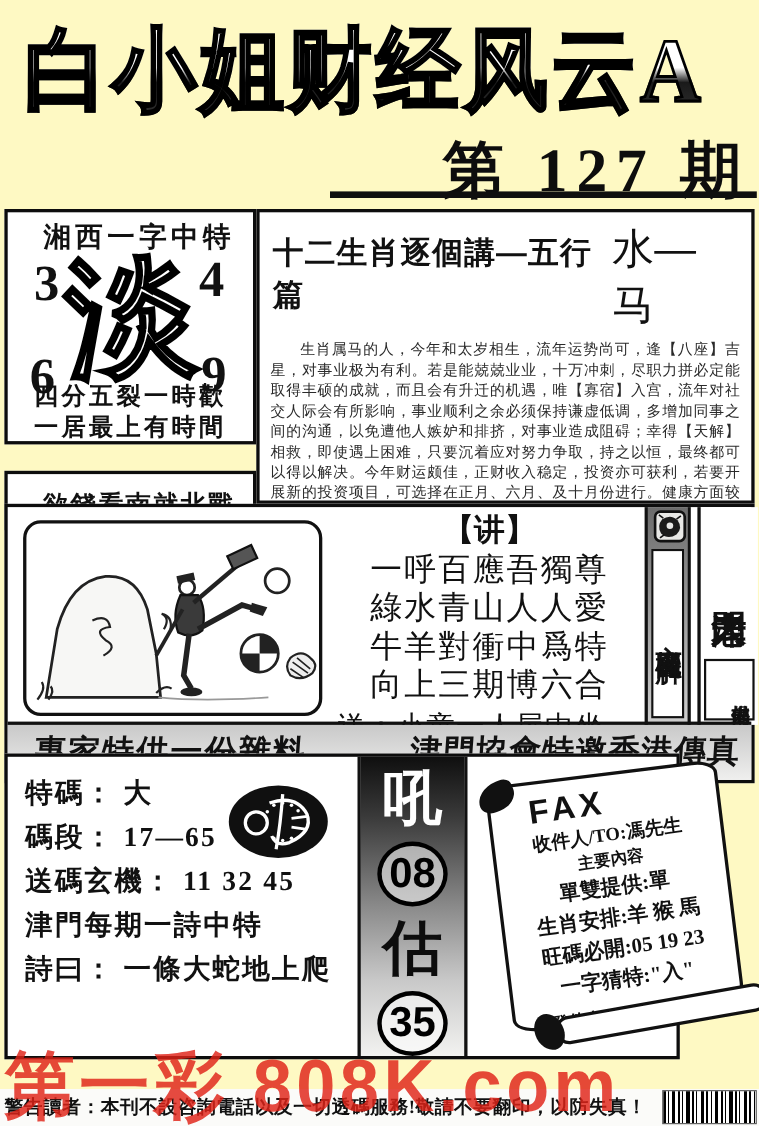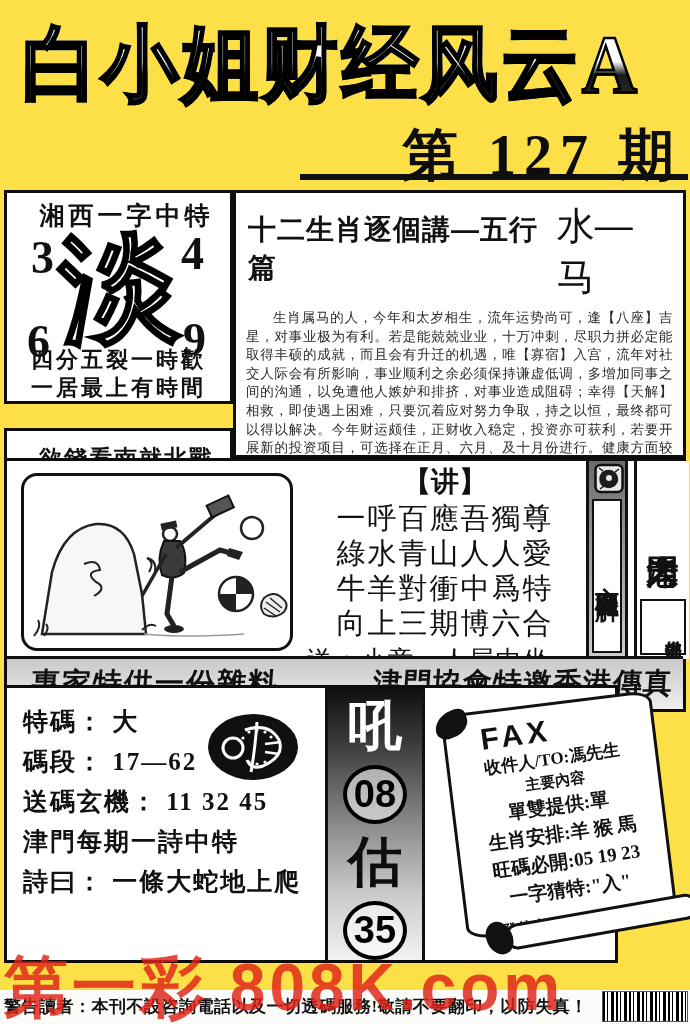--- a/index.html
+++ b/index.html
@@ -1,20 +1,20 @@
 <!DOCTYPE html>
 <html><head>
 <meta charset="utf-8">
 <style>
   * { margin:0; padding:0; box-sizing:border-box; }
   html,body { background:#e9e9e7; }
   body { font-family:"Liberation Serif","DejaVu Serif",serif; }
   #page {
     position:relative; width:690px; height:1024px; margin:0 auto;
-    background:#fde047; overflow:hidden; color:#111;
+    background:#fef9c3; overflow:hidden; color:#111;
   }
   
   .masthead{
     position:absolute; left:22px; top:14px; width:650px; height:104px;
     font-size:76px; font-weight:bold; letter-spacing:4px; white-space:nowrap;
     -webkit-text-stroke:2.5px #000;
     background:linear-gradient(180deg,#ffffff 0%,#ffffff 46%,#1a1a1a 58%,#3c3c3c 100%);
     -webkit-background-clip:text; background-clip:text; color:transparent;
     transform:scaleY(1.08);
   }
@@ -262,21 +262,21 @@
     <div class="band">
       <span class="b-left">專家特供一份雜料</span>
       <span class="b-right">津門協會特邀香港傳真</span>
     </div>
   </div>
 
   <div class="bx bot">
 
     <div class="info">
       <div class="row">特碼： 大</div>
-      <div class="row">碼段： 17—62</div>
+      <div class="row">碼段： 17—65</div>
       <div class="row">送碼玄機： 11 32 45</div>
       <div class="row">津門每期一詩中特</div>
       <div class="row">詩曰： 一條大蛇地上爬</div>
     </div>
 
     <div class="sealwrap">
       <svg width="96" height="74" viewBox="0 0 96 74">
         <ellipse cx="48" cy="37" rx="45" ry="33" fill="#101010"></ellipse>
         <circle cx="28" cy="38" r="10" fill="none" stroke="#fff" stroke-width="3"></circle>
         <path d="M40,20 Q64,12 74,30 Q80,46 58,56 Q46,60 42,50" fill="none" stroke="#fff" stroke-width="3"></path>

